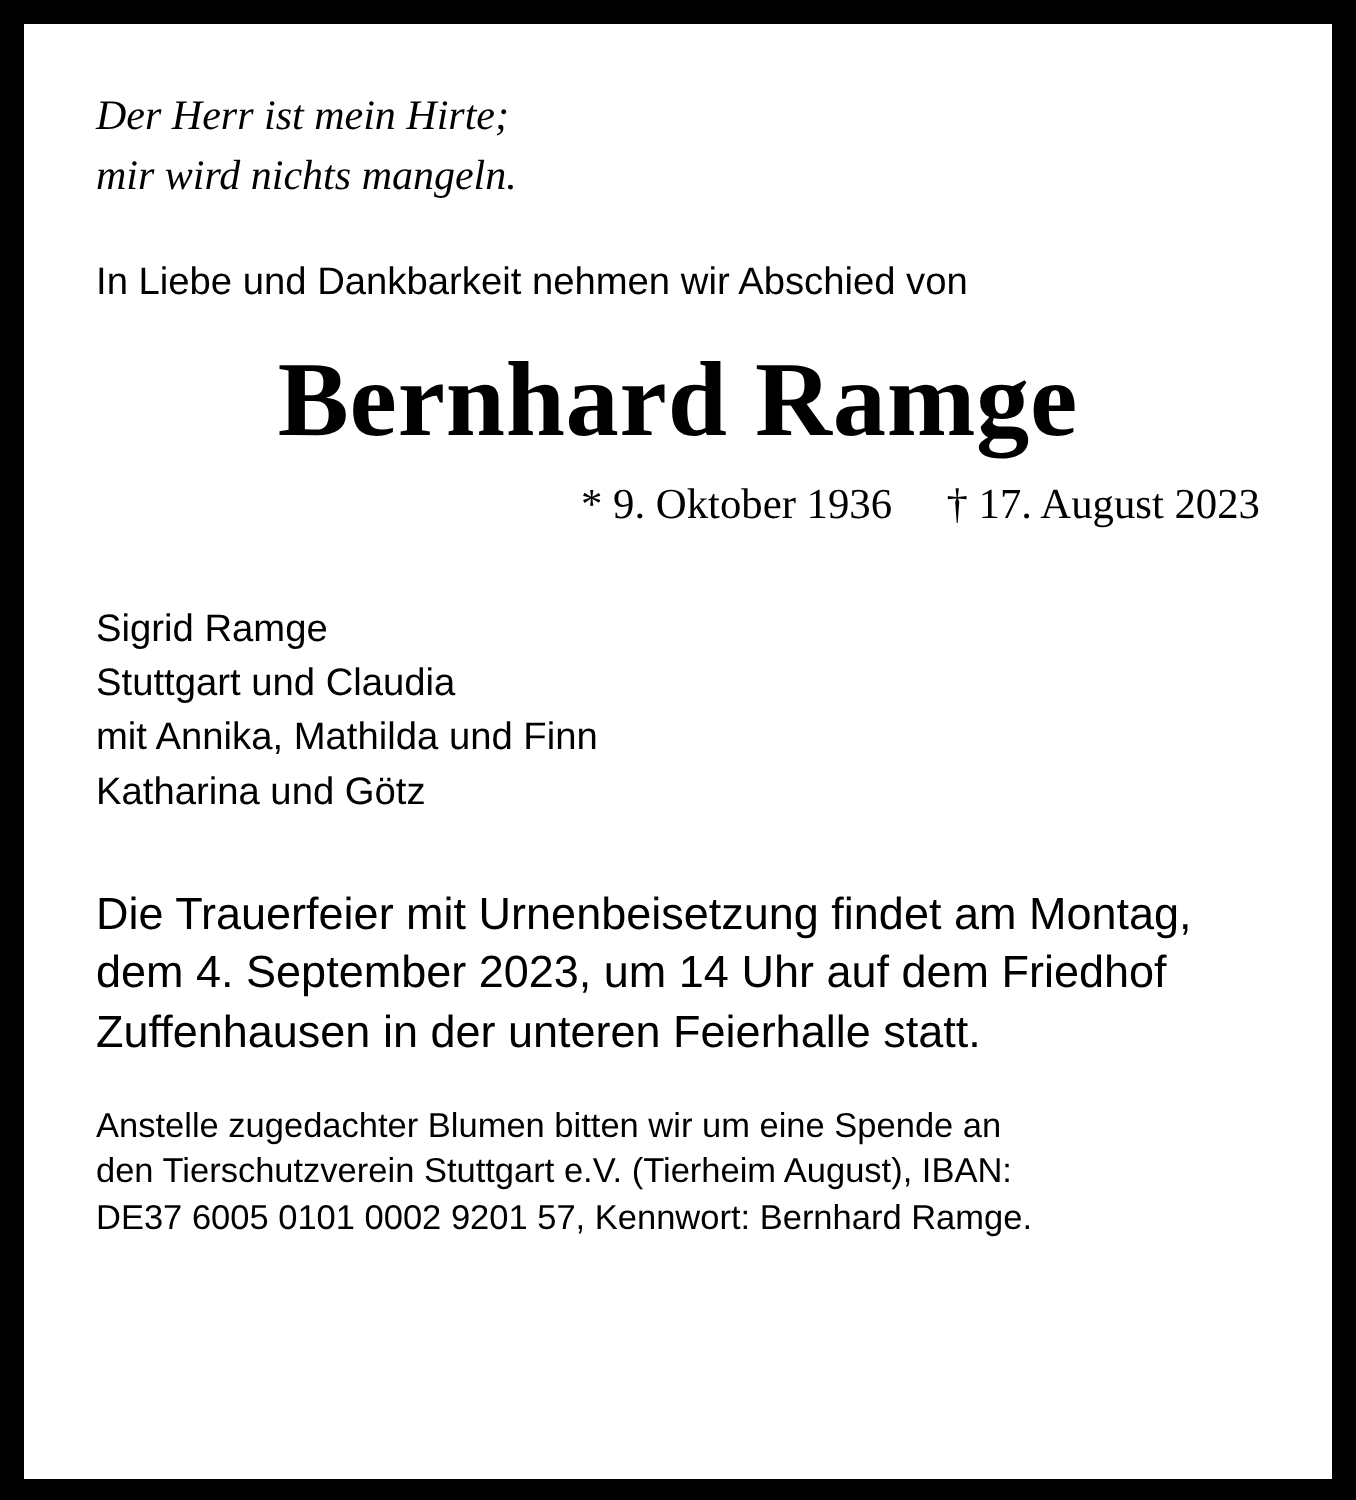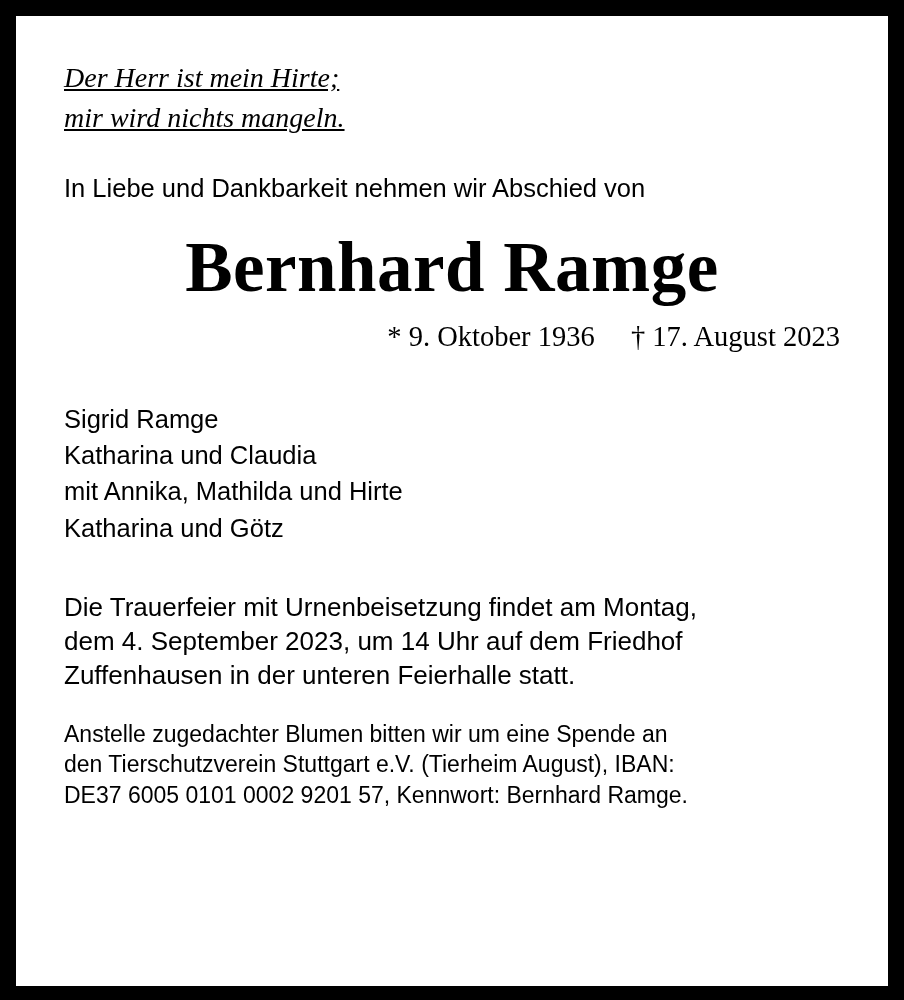--- a/index.html
+++ b/index.html
@@ -32,21 +32,20 @@
   .verse {
     font-family: "Liberation Serif", serif;
     font-style: italic;
     font-size: 28px;
     line-height: 1.44;
     color: #000000;
     margin: 0 0 34px 0;
   }
   .verse-line {
     display: block;
-    text-decoration: underline;
   }
   .intro {
     font-size: 25.5px;
     line-height: 1.25;
     margin: 0 0 26px 0;
   }
   .name {
     font-family: Liberation Serif, serif;
     font-size: 71px;
     line-height: 1.02;
@@ -67,21 +66,21 @@
   .family {
     text-align: left;
     font-size: 25.5px;
     line-height: 1.42;
     margin: 0 0 44px 0;
   }
   .family .fam-line {
     display: block;
   }
   .ceremony {
-    font-size: 26px;
+    font-size: 30px;
     line-height: 1.32;
     margin: 0 0 26px 0;
   }
   .ceremony .cer-line {
     display: block;
   }
   .donation {
     font-size: 23px;
     line-height: 1.34;
     margin: 0;
@@ -106,22 +105,22 @@
     <h1 class="name">Bernhard Ramge</h1>
 
     <div class="dates">
       <span>* 9. Oktober 1936</span>
       <span class="sep"></span>
       <span>† 17. August 2023</span>
     </div>
 
     <div class="family">
       <span class="fam-line">Sigrid Ramge</span>
-      <span class="fam-line">Katharina und Claudia</span>
-      <span class="fam-line">mit Annika, Mathilda und Hirte</span>
+      <span class="fam-line">Stuttgart und Claudia</span>
+      <span class="fam-line">mit Annika, Mathilda und Finn</span>
       <span class="fam-line">Katharina und Götz</span>
     </div>
 
     <div class="ceremony">
       <span class="cer-line">Die Trauerfeier mit Urnenbeisetzung findet am Montag,</span>
       <span class="cer-line">dem 4. September 2023, um 14 Uhr auf dem Friedhof</span>
       <span class="cer-line">Zuffenhausen in der unteren Feierhalle statt.</span>
     </div>
 
     <div class="donation">

